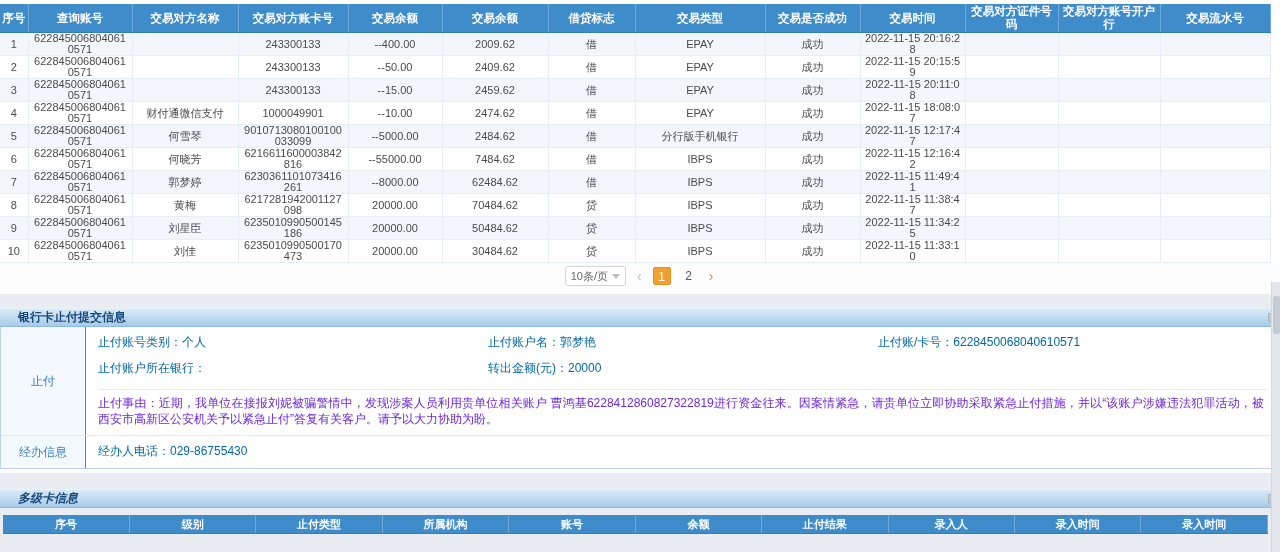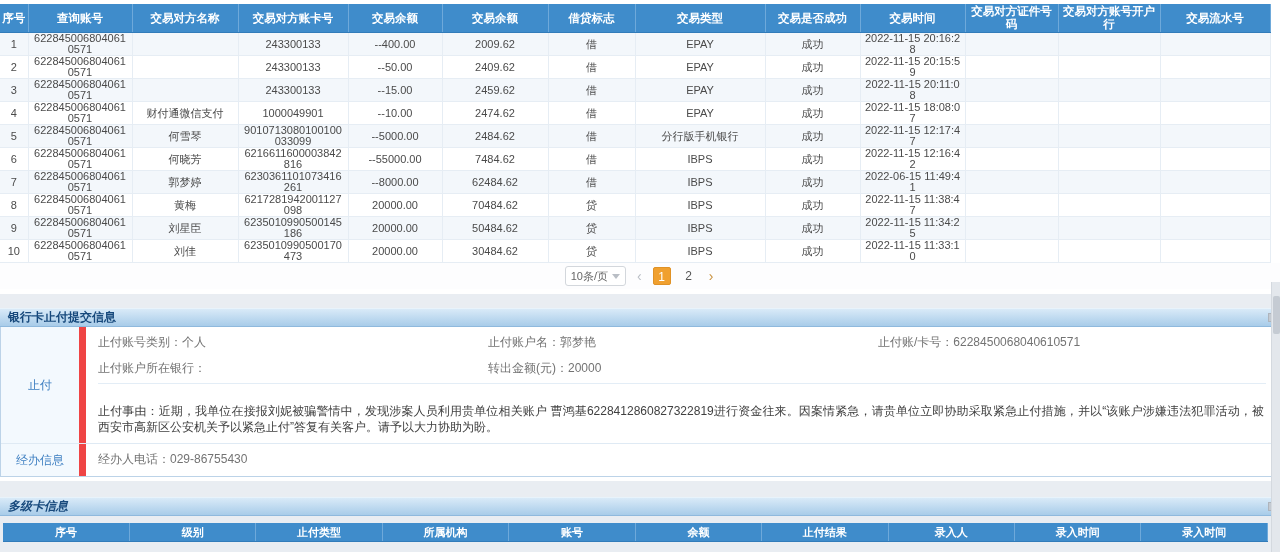--- a/index.html
+++ b/index.html
@@ -51,41 +51,41 @@
   }
   .pg-num.current { background:#f0a02f; border:1px solid #e09226; color:#fff; }
   
   .section-bar {
     height:19px; margin-top:14px;
     background:linear-gradient(#d9eaf8, #a8cce9);
     border-top:1px solid #e8f3fb; border-bottom:1px solid #8fb9dd;
     display:flex; align-items:center; position:relative;
   }
   .section-bar .bar-title {
-    font-weight:bold; font-size:12px; color:#17497c; padding-left:8px;
+    font-weight:bold; font-size:12px; color:#17497c; padding-left:18px;
   }
   .section-bar .bar-handle {
     position:absolute; right:3px; top:4px; width:9px; height:9px;
     background:#c4cad1; border:1px solid #aeb4bc;
   }
   
   .panel { width:1279px; background:#fff; border:1px solid #bcd3e8; border-top:none; }
   .panel-row { display:flex; border-bottom:1px solid #dfeaf4; }
   .panel-row:last-child { border-bottom:none; }
   .panel-label {
     width:85px; min-height:100%; background:#f3f9fe; color:#3e7fc1; font-size:12px;
     display:flex; align-items:center; justify-content:center;
-    border-right:7px solid #ef4444; flex-shrink:0;
+    border-right:1px solid #ef4444; flex-shrink:0;
   }
   .panel-content { flex:1; padding:2px 12px 4px 12px; }
   .field-row { display:grid; grid-template-columns:390px 390px 1fr; padding:5px 0 4px 0; }
-  .field-item { font-size:12px; color:#737373; white-space:nowrap; overflow:hidden; }
+  .field-item { font-size:12px; color:#0369a1; white-space:nowrap; overflow:hidden; }
   .reason {
-    border-top:1px solid #e3edf6; margin-top:2px; padding:19px 2px 4px 0;
-    font-size:12px; color:#404040; line-height:16px; text-align:justify;
+    border-top:1px solid #e3edf6; margin-top:8px; padding:5px 2px 4px 0;
+    font-size:12px; color:#6d28d9; line-height:16px; text-align:justify;
   }
   .panel-bottom-strip { height:4px; background:#fff; }
   
   .multi-table { width:1265px; margin:7px 0 0 3px; }
   .multi-table th {
     height:18px; font-size:11px; line-height:12px; padding:0 2px;
   }
   
   .v-scrollbar {
     position:absolute; right:0; top:282px; bottom:0; width:9px;
@@ -227,21 +227,21 @@
         <tr>
           <td>7</td>
           <td>6228450068040610571</td>
           <td>郭梦婷</td>
           <td>6230361101073416261</td>
           <td>--8000.00</td>
           <td>62484.62</td>
           <td>借</td>
           <td>IBPS</td>
           <td>成功</td>
-          <td>2022-06-15 11:49:41</td>
+          <td>2022-11-15 11:49:41</td>
           <td></td>
           <td></td>
           <td></td>
         </tr>
         <tr>
           <td>8</td>
           <td>6228450068040610571</td>
           <td>黄梅</td>
           <td>6217281942001127098</td>
           <td>20000.00</td>

